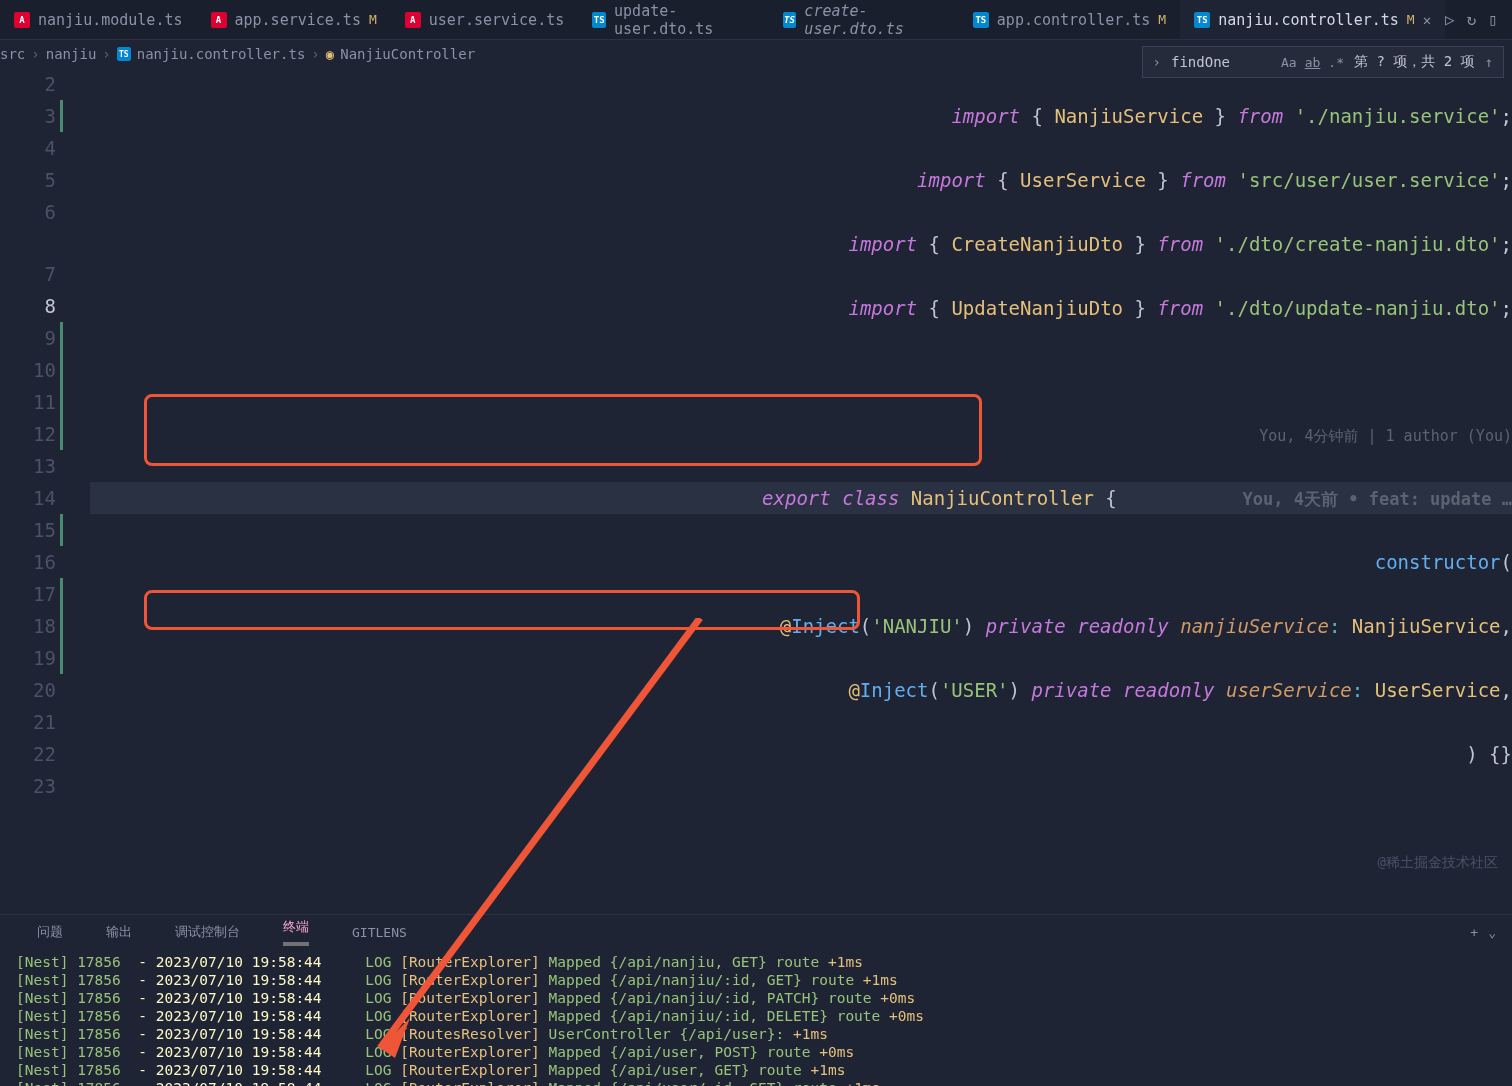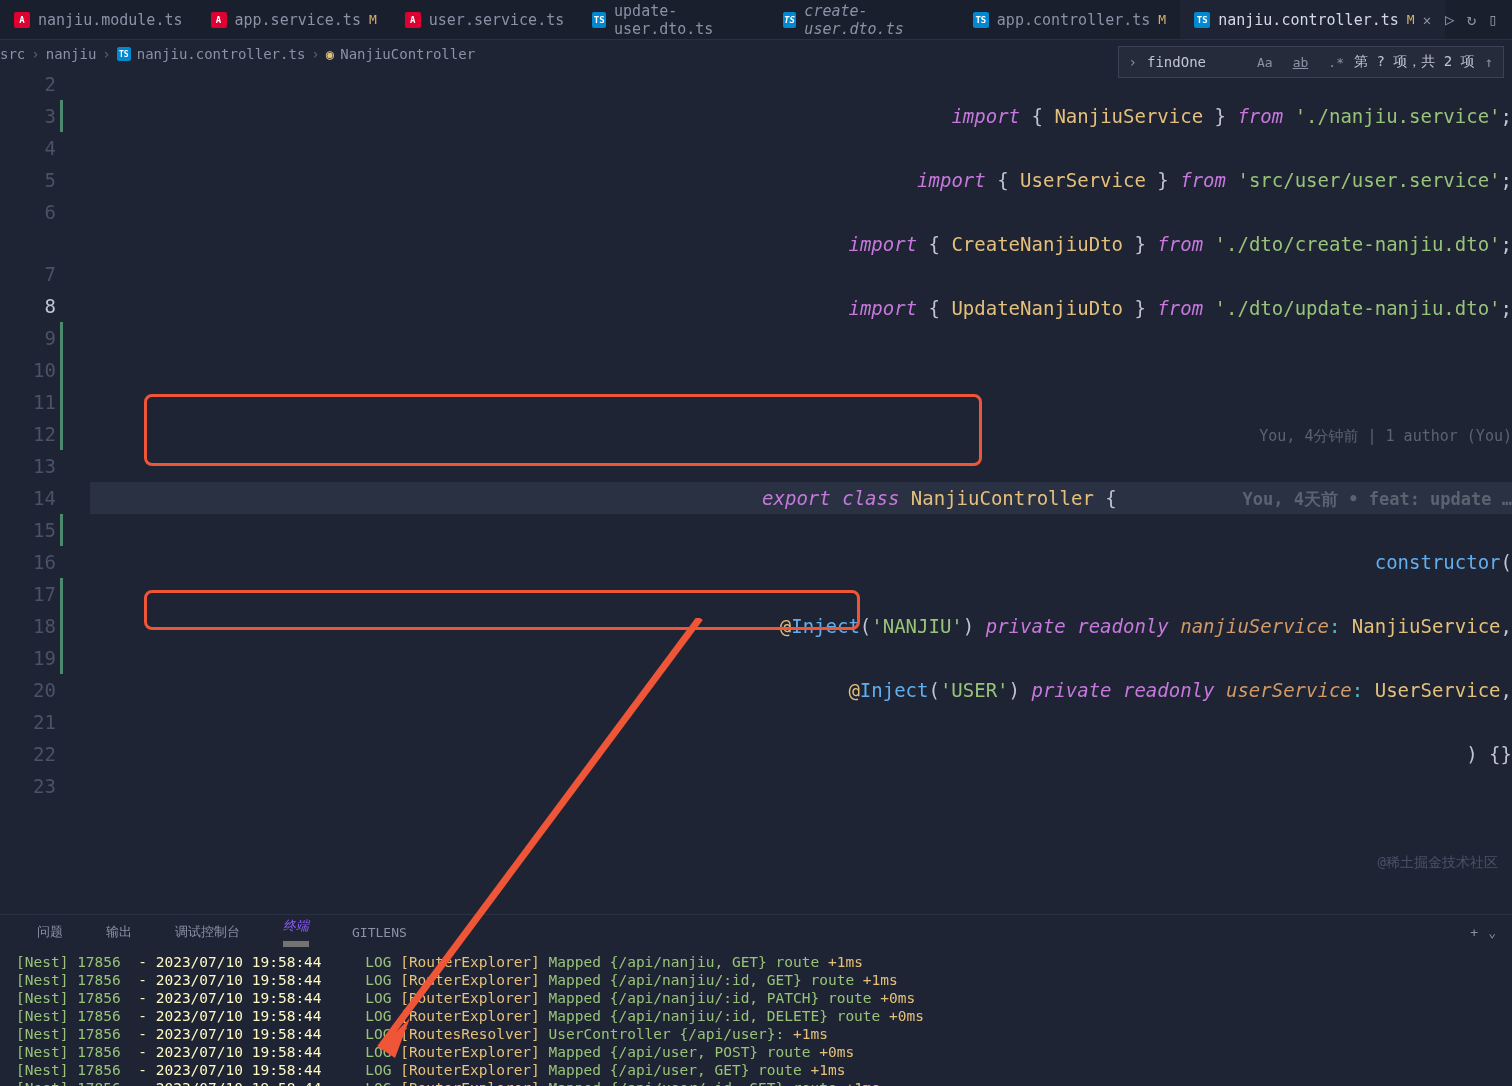--- a/index.html
+++ b/index.html
@@ -76,21 +76,21 @@
   z-index: 10;
 }
 .search-input {
   background: transparent;
   border: none;
   color: #c0c5d1;
   font-size: 14px;
   width: 100px;
   font-family: inherit;
 }
-.search-icons { display: flex; gap: 20px; color: #8b92a5; font-size: 13px; justify-content: center; }
+.search-icons { display: flex; gap: 8px; color: #8b92a5; font-size: 13px; justify-content: center; }
 .editor {
   display: flex;
   height: calc(100% - 240px);
   overflow: hidden;
 }
 .gutter {
   width: 78px;
   background: #1e2433;
   text-align: right;
   padding-right: 22px;
@@ -162,21 +162,21 @@
 .panel-tabs {
   display: flex;
   padding: 0 16px;
   gap: 22px;
   font-size: 13px;
   color: #8b92a5;
   height: 34px;
   align-items: center;
 }
 .panel-tab { cursor: pointer; margin-left: 21px; }
-.panel-tab.active { color: #8b5cf6; border-bottom: 6px solid #737373; padding-bottom: 6px; font-style: italic; }
+.panel-tab.active { color: #f9a8d4; border-bottom: 4px solid #737373; padding-bottom: 6px; }
 .panel-actions { margin-left: auto; display: flex; gap: 10px; }
 .terminal {
   flex: 1;
   padding: 4px 16px;
   font-size: 14.5px;
   line-height: 18px;
   font-family: 'Consolas', monospace;
   overflow: hidden;
 }
 .term-line { white-space: pre; }

